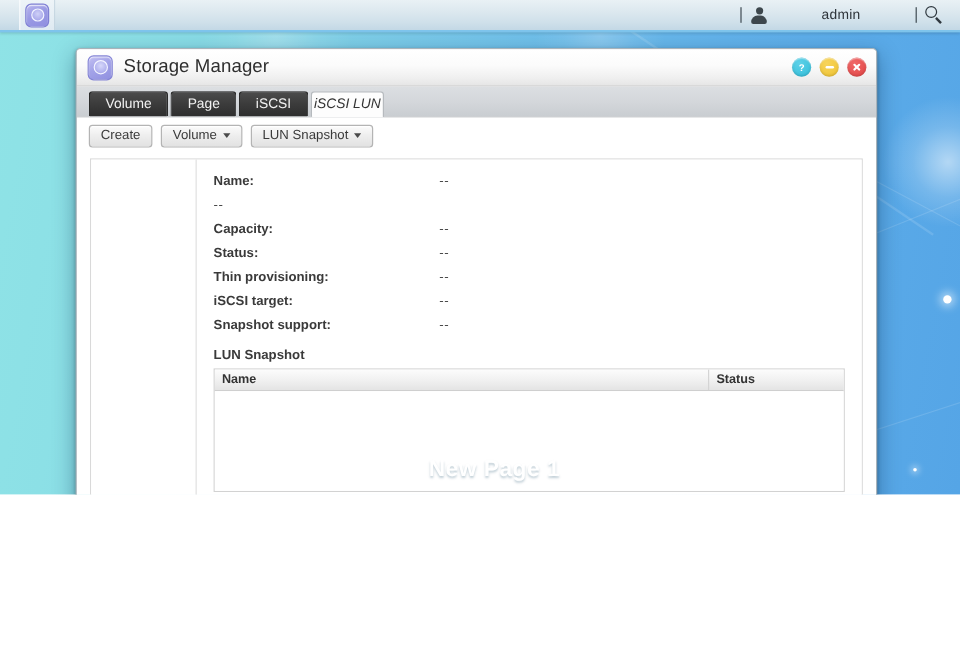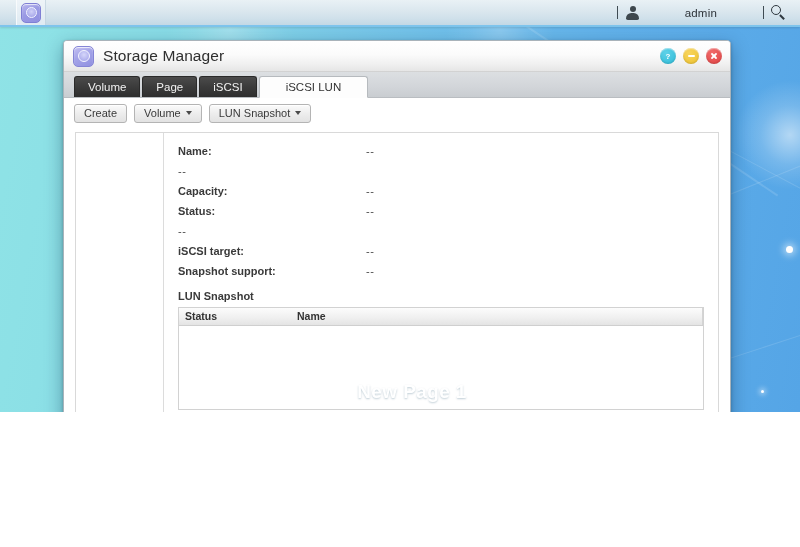--- a/index.html
+++ b/index.html
@@ -105,21 +105,21 @@
   }
   .tab{
     height:21px;line-height:21px;padding:0 13px;margin-right:2px;
     font-size:11.5px;border-radius:3px 3px 0 0;cursor:pointer;
     background:linear-gradient(180deg,#4b4b4b 0%,#3b3b3b 50%,#2e2e2e 100%);
     color:#f2f2f2;border:1px solid #2a2a2a;border-bottom:none;
     box-sizing:border-box;white-space:nowrap;
   }
   .tab.active{
     background:#fdfdfd;color:#333;border:1px solid #b6babe;border-bottom:1px solid #fdfdfd;
-    margin-bottom:-1px;height:22px;line-height:21px;padding:0 26px;
+    margin-bottom:-1px;height:22px;line-height:21px;padding:0 2px;font-style:italic;
   }
 
   
   #toolbar{
     height:30px;display:flex;align-items:center;padding-left:10px;gap:7px;
     background:#fff;box-sizing:border-box;
   }
   .tbtn{
     height:19px;padding:0 9px;font-size:11px;color:#3a3a3a;
     background:linear-gradient(180deg,#fbfbfb 0%,#ededed 50%,#e2e2e2 100%);
@@ -273,38 +273,39 @@
           </div>
           <div class="drow">
             <span class="dlabel">Capacity:</span>
             <span class="dvalue">--</span>
           </div>
           <div class="drow">
             <span class="dlabel">Status:</span>
             <span class="dvalue">--</span>
           </div>
           <div class="drow">
+            <span class="dlabel">Thin provisioning:</span>
             <span class="dvalue">--</span>
           </div>
           <div class="drow">
             <span class="dlabel">iSCSI target:</span>
             <span class="dvalue">--</span>
           </div>
 
           <div class="drow gap">
             <span class="dlabel">Snapshot support:</span>
             <span class="dvalue">--</span>
           </div>
 
           <div class="section-title">LUN Snapshot</div>
 
           <div id="snaptable">
             <div id="snaphead">
+              <div class="th name">Name</div>
               <div class="th status">Status</div>
-              <div class="th name">Name</div>
             </div>
             <div id="snapbody"></div>
           </div>
 
         </div>
       </div>
     </div>
   </div>
 
   <div id="pager">

